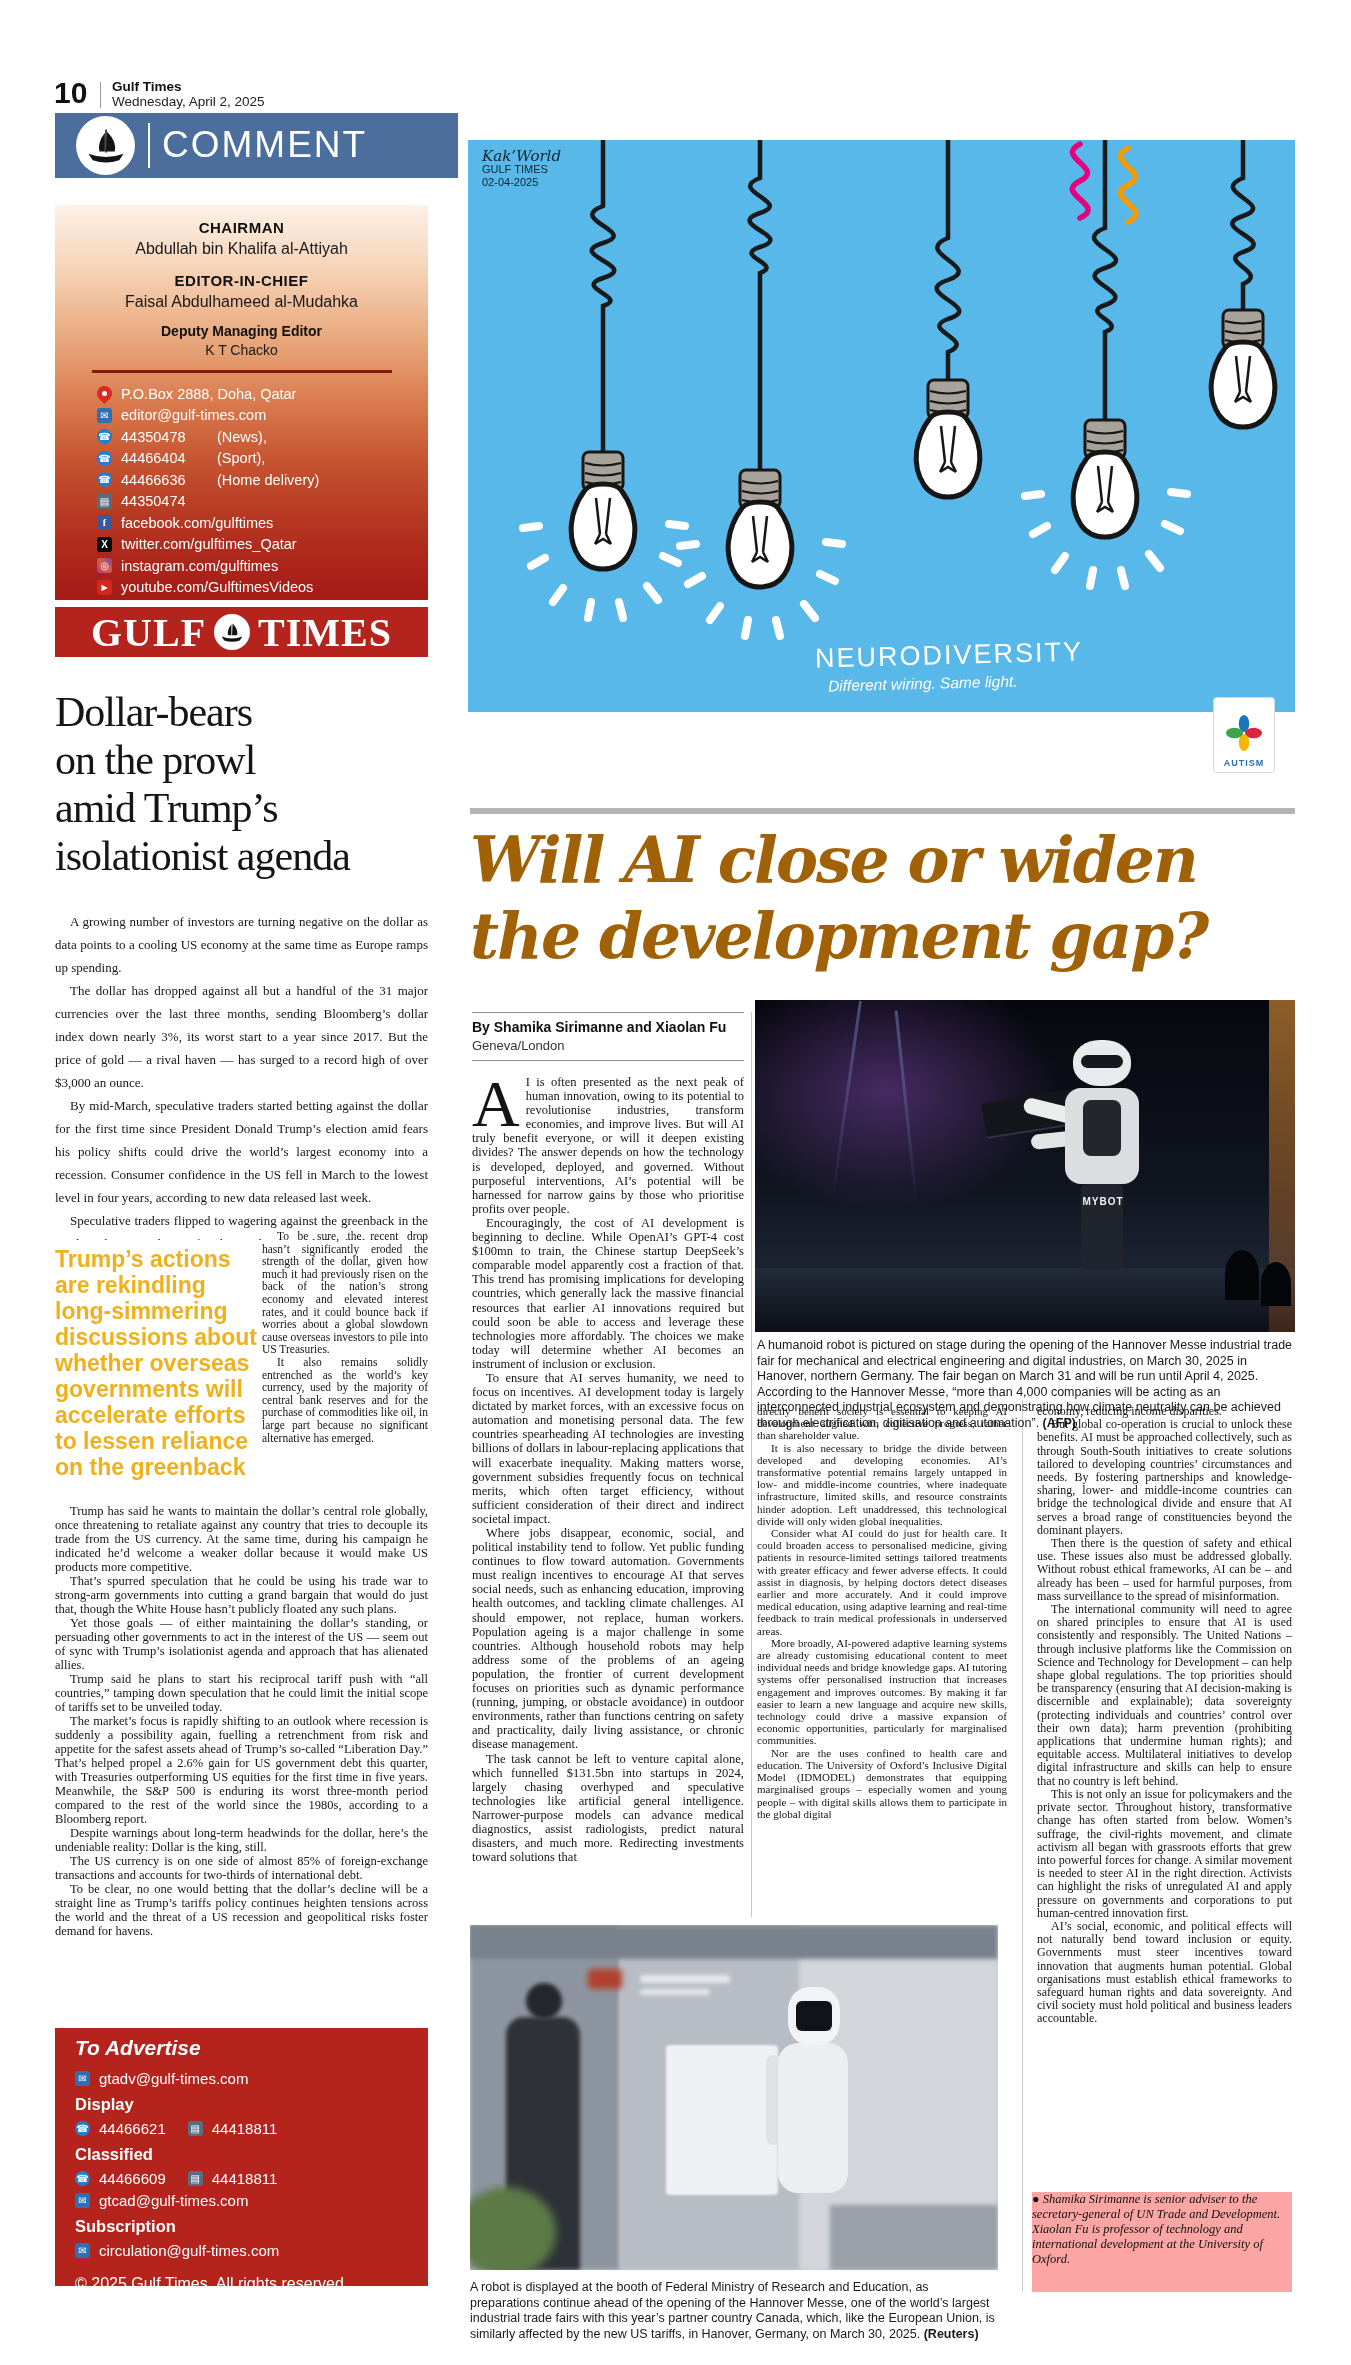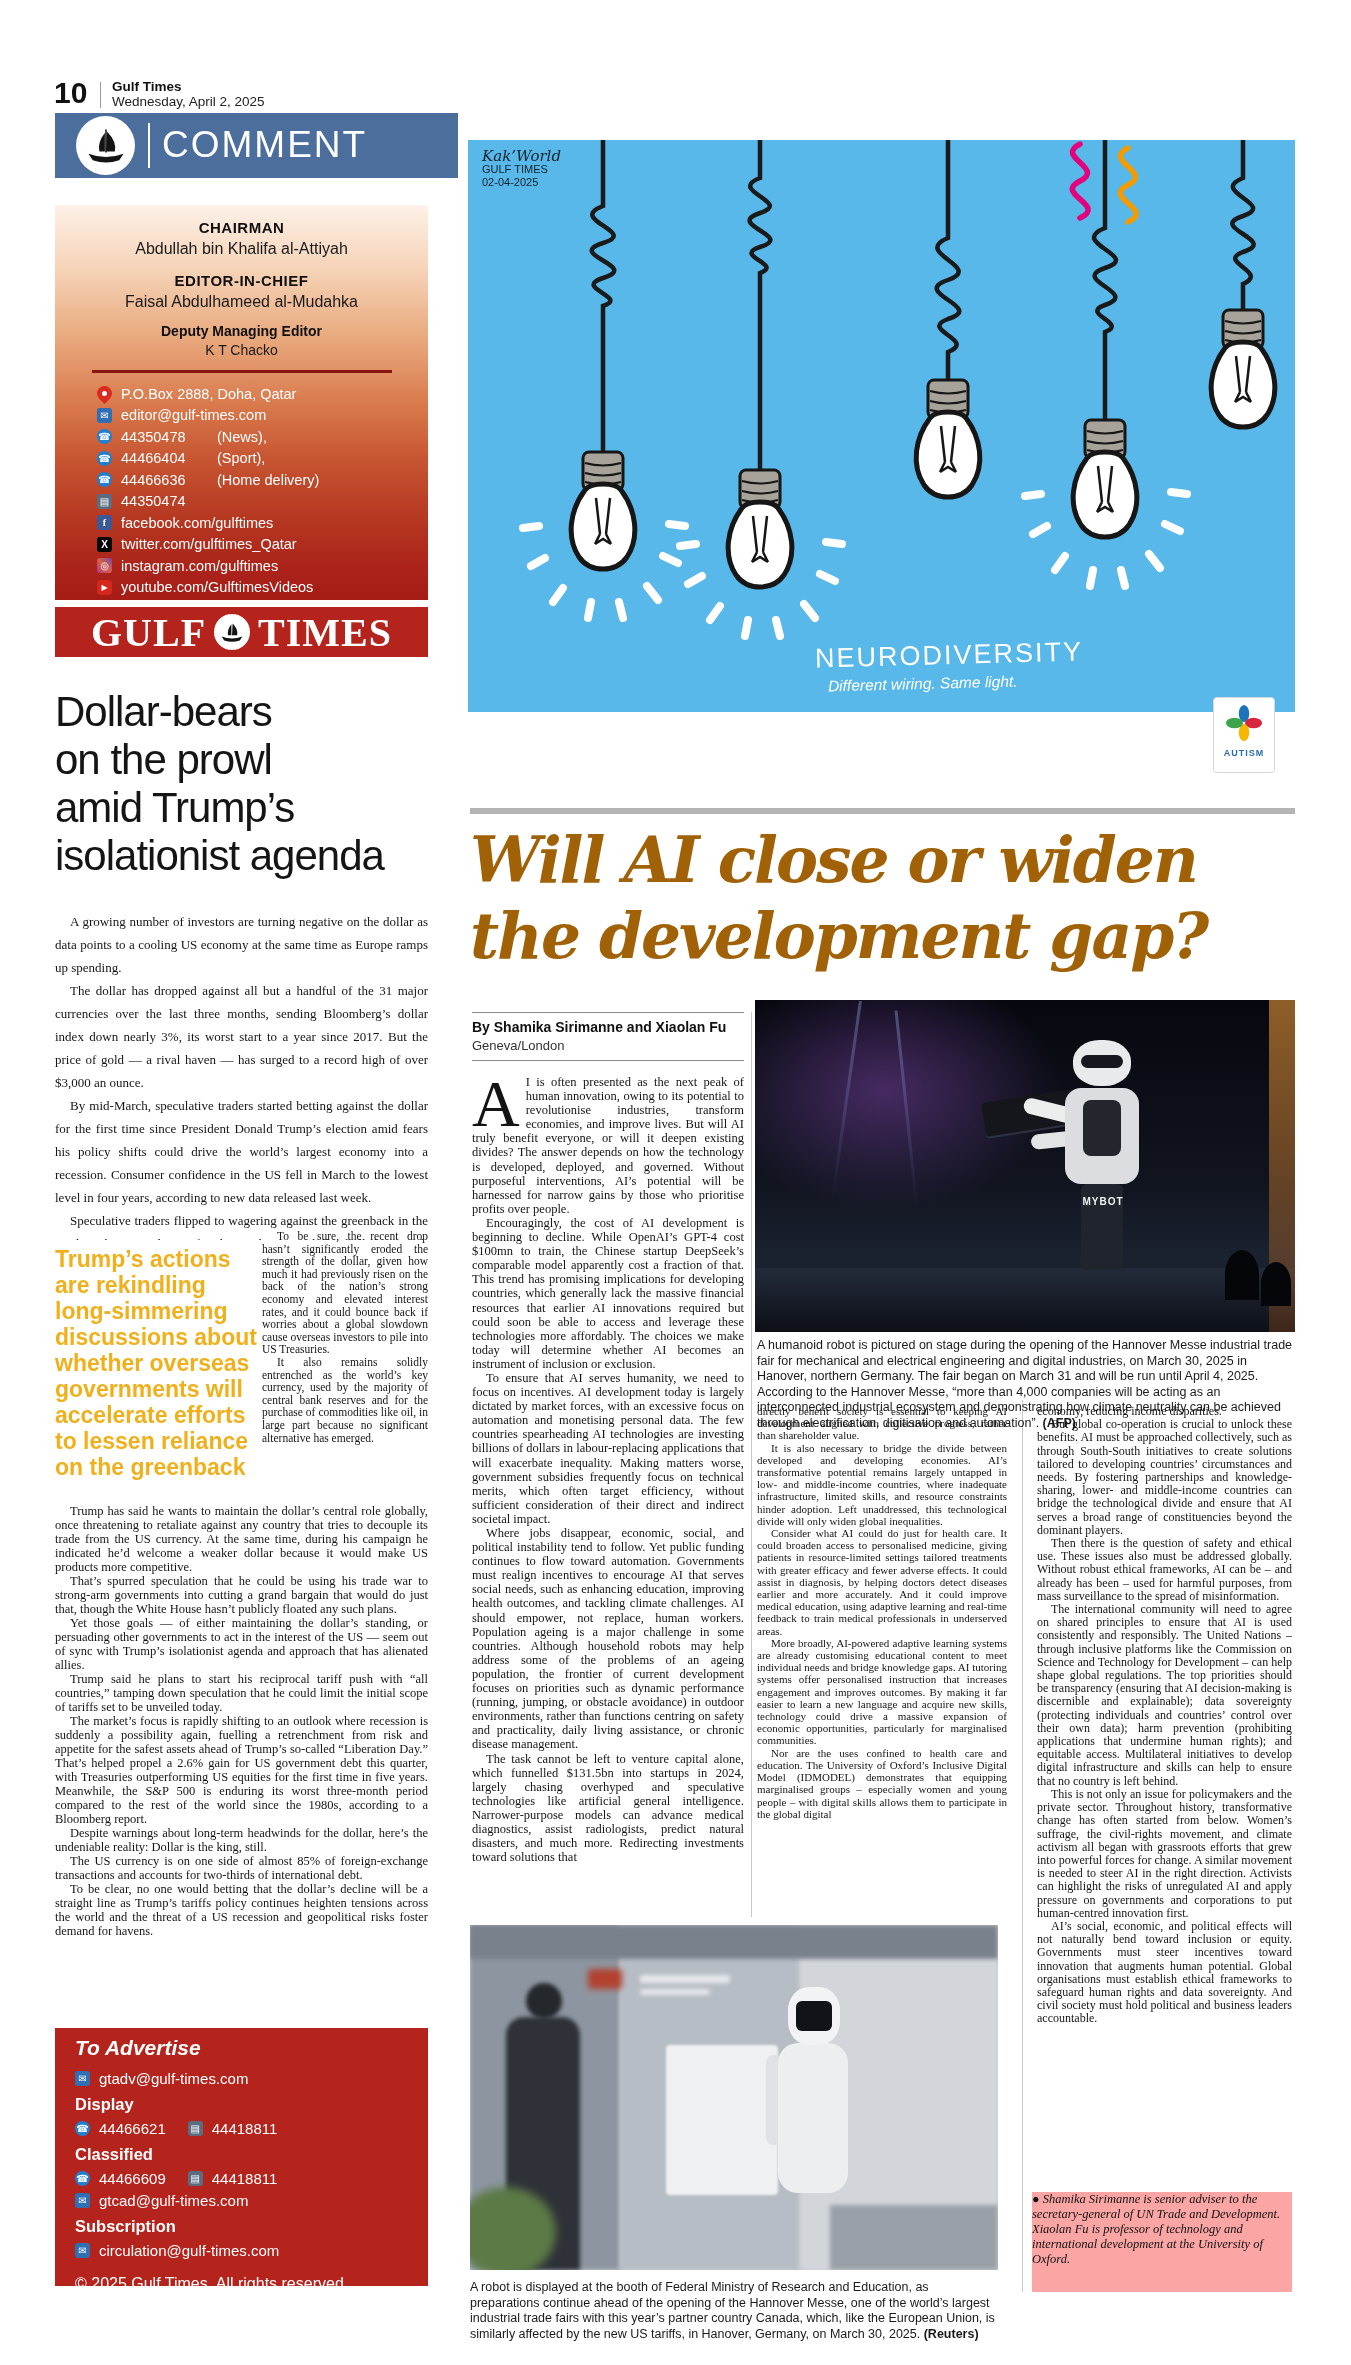--- a/index.html
+++ b/index.html
@@ -39,21 +39,21 @@
   .ic-fb{background:#3b5998;font-weight:bold;font-family:"Liberation Serif",serif;}
   .ic-x{background:#000000;font-weight:bold;}
   .ic-ig{background:linear-gradient(45deg,#b43a8a,#d6604a,#7a44a8);}
   .ic-yt{background:#d5281c;border-radius:4px;font-size:8px;}
   
   #gt-logo{left:55px;top:607px;width:373px;height:50px;background:#b5231d;display:flex;
            align-items:center;justify-content:center;gap:8px;}
   #gt-logo .word{color:#fff;font-family:"Liberation Serif",serif;font-weight:bold;font-size:40px;letter-spacing:1px;}
   #gt-circle{width:36px;height:36px;border-radius:50%;background:#fff;display:flex;align-items:center;justify-content:center;}
   
-  #dollar-head{left:55px;top:688px;width:373px;font-family:Liberation Sans, sans-serif;
+  #dollar-head{left:55px;top:688px;width:373px;font-family:Liberation Serif, serif;
                font-size:42px;line-height:48px;letter-spacing:-1px;color:#151515;white-space:pre-line;}
   .news{font-family:"Liberation Serif",serif;font-size:13px;line-height:23px;text-align:justify;color:#151515;}
   .news p{margin:0;text-indent:15px;}
   #dollar-lead{left:55px;top:910px;width:373px;height:330px;overflow:hidden;}
   #pullquote{left:55px;top:1246px;width:202px;font-size:23px;line-height:26px;font-weight:bold;
              color:#f0b01c;white-space:pre-line;}
   #dollar-side{left:262px;top:1230px;width:166px;height:272px;overflow:hidden;
                font-size:11.5px;line-height:12.6px;}
   #dollar-rest{left:55px;top:1504px;width:373px;height:500px;overflow:hidden;font-size:12.5px;line-height:14px;}
   
@@ -68,21 +68,21 @@
   
   #cartoon{left:468px;top:140px;width:827px;height:572px;background:#57b8e9;overflow:hidden;}
   #cartoon svg{position:absolute;left:0;top:0;}
   #toon-sig{position:absolute;left:14px;top:10px;color:#13222b;font-size:11px;line-height:13px;}
   #toon-sig .scr{font-family:"DejaVu Serif",serif;font-style:italic;font-size:15px;}
   #toon-title{position:absolute;left:347px;top:500px;color:#ffffff;font-size:27px;letter-spacing:2px;
               transform:rotate(-1.5deg);font-weight:500;}
   #toon-sub{position:absolute;left:360px;top:535px;color:#ffffff;font-size:15.5px;font-style:italic;
             transform:rotate(-1.5deg);}
   #autism-logo{left:1213px;top:697px;width:62px;height:76px;background:#ffffff;border:1px solid #d8d8d8;
-               border-radius:4px;text-align:center;padding-top:6px;box-sizing:border-box;}
+               border-radius:4px;text-align:center;padding-top:16px;box-sizing:border-box;}
   #autism-logo .txt{font-size:9px;font-weight:bold;color:#2a6db5;letter-spacing:1px;margin-top:2px;}
   
   #ai-rule{left:470px;top:808px;width:825px;height:6px;background:#b4b4b4;}
   #ai-head{left:470px;top:822px;width:830px;font-family:"DejaVu Serif",serif;font-style:italic;
            font-weight:bold;font-size:63px;line-height:76px;letter-spacing:-2px;color:#a16207;white-space:pre-line;}
   #byline-box{left:472px;top:1012px;width:272px;border-top:1.5px solid #8c8c8c;border-bottom:1.5px solid #8c8c8c;
               padding:6px 0 7px 0;}
   #byline{font-size:14px;font-weight:bold;color:#111;}
   #byloc{font-size:13px;color:#333;margin-top:3px;}
   .aicol{font-family:"Liberation Serif",serif;text-align:justify;color:#141414;overflow:hidden;}

